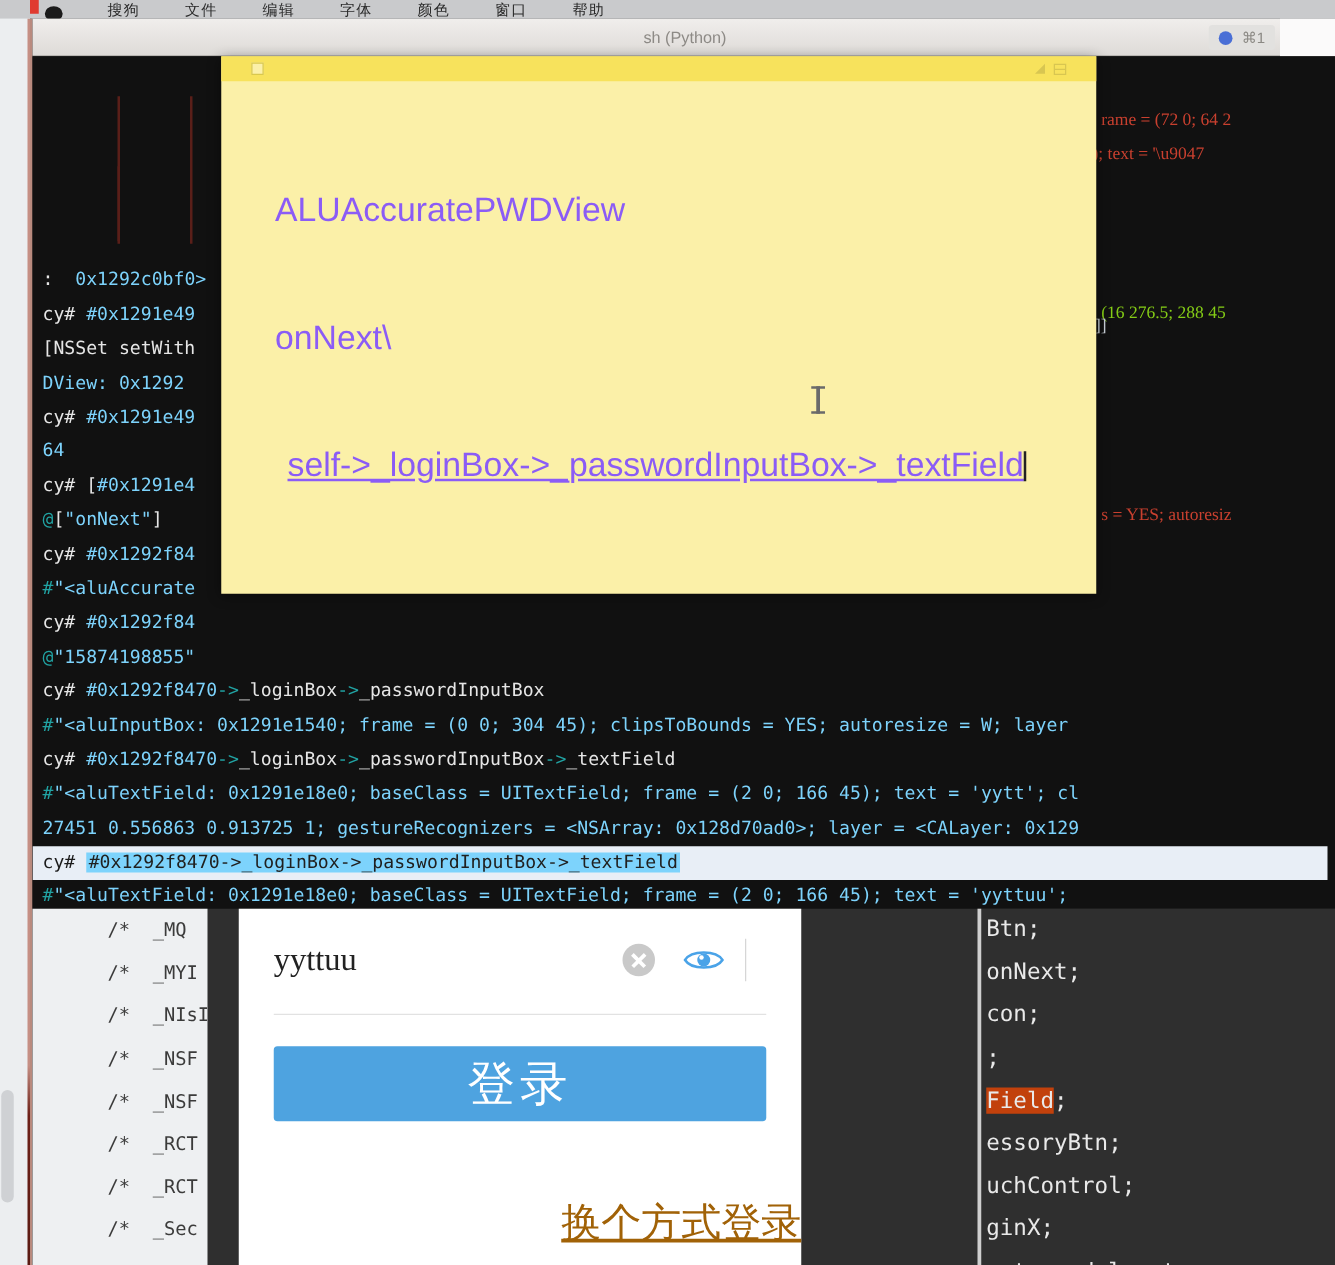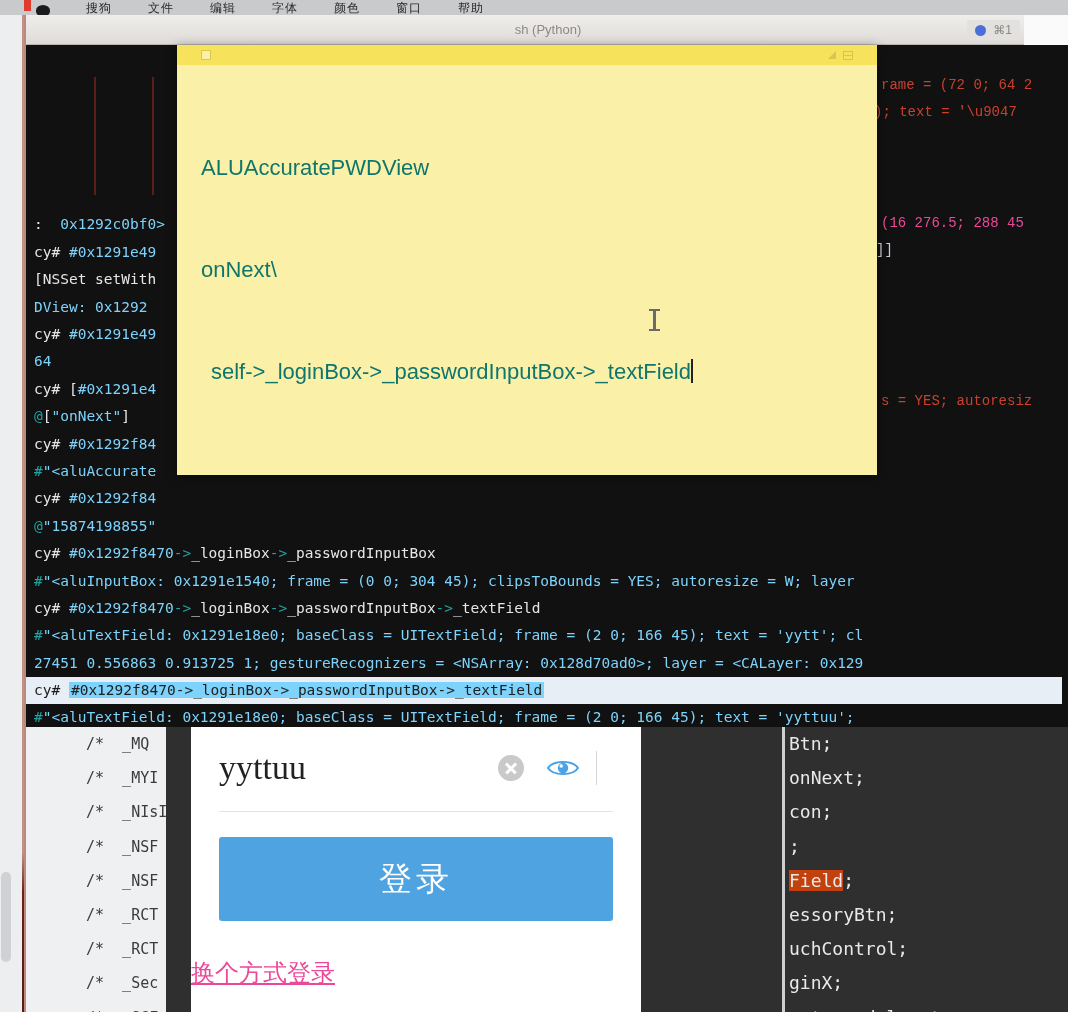--- a/index.html
+++ b/index.html
@@ -107,23 +107,24 @@
     margin-left: -8px;
     padding-left: 8px;
   }
   .ln.sel .c-white { color: #1b1b1b; }
   .ln.sel .c-red   { color: #20201f; }
   .ln.sel .inner { background: #7dd3fc; padding: 0 2px; }
 
   
   .ghostrow {
     position: absolute; color: #2b1b19;
-    font-family: Liberation Mono, monospace;
+    font-family: Liberation Serif, serif;
     font-size: 14px; white-space: pre;
     pointer-events: none;
+    margin-top: 12px;
   }
 
   
   .vbar {
     position: absolute; top: 32px; width: 2px; height: 118px;
     background: #5a1f19;
   }
 
   
   .note {
@@ -156,26 +157,27 @@
     border: 1.5px solid #d8c651;
     position: relative;
   }
   .note-sq2::after {
     content: ""; position: absolute; left: 0; top: 3px;
     width: 100%; height: 1.5px; background: #d8c651;
   }
   .note-body {
     padding: 18px 24px 0 24px;
     font-family: "Liberation Sans", sans-serif;
-    font-size: 22px;
+    font-size: 27px;
     line-height: 34px;
-    color: #0f766e;
+    color: #8b5cf6;
     white-space: pre;
-  }
-  .note-line.indent { padding-left: 10px; }
+    margin-left: 19px;
+  }
+  .note-line.indent { padding-left: 10px; text-decoration: underline; }
   .note-caret {
     display: inline-block; width: 2px; height: 24px;
     background: #222; vertical-align: -4px;
   }
   .note-ibeam {
     position: absolute; left: 476px; top: 264px;
     width: 3px; height: 22px; background: #6a6a6a;
   }
   .note-ibeam::before, .note-ibeam::after {
     content: ""; position: absolute; left: -4px;
@@ -223,21 +225,21 @@
     width: 450px; height: 285px;
     background: #ffffff;
   }
   .pwd-row {
     position: absolute; left: 28px; top: 14px;
     width: 394px; height: 54px;
     display: flex; align-items: center;
   }
   .pwd-text {
     font-family: "Liberation Serif", serif;
-    font-size: 34px; color: #222;
+    font-size: 26px; color: #222;
     flex: 1;
   }
   .icon-clear {
     width: 26px; height: 26px; border-radius: 50%;
     background: #c9c9c9;
     position: relative; flex: none; margin-right: 22px;
   }
   .icon-clear::before, .icon-clear::after {
     content: ""; position: absolute;
     left: 6px; top: 12px; width: 14px; height: 2.6px;
@@ -253,35 +255,35 @@
   .forgot {
     font-family: "Liberation Sans", sans-serif;
     font-size: 27px; color: #2f2f2f; white-space: nowrap;
   }
   .pwd-underline {
     position: absolute; left: 28px; top: 84px;
     width: 394px; height: 1px; background: #e2e2e2;
   }
   .login-btn {
     position: absolute; left: 28px; top: 110px;
-    width: 394px; height: 84px;
+    width: 394px; height: 60px;
     background: #4ea3e0;
     border: none; border-radius: 3px;
     color: #ffffff;
     font-family: "Liberation Sans", sans-serif;
-    font-size: 33px;
+    font-size: 38px;
     letter-spacing: 4px;
     cursor: pointer;
   }
   .alt-login {
     position: absolute; left: 0; top: 230px;
-    width: 450px; text-align: left;
-    font-family: "Liberation Sans", sans-serif;
-    font-size: 24px;
-    color: #ec4899;
+    width: 450px; text-align: right;
+    font-family: "Liberation Sans", sans-serif;
+    font-size: 32px;
+    color: #a16207;
     text-decoration: underline;
     cursor: pointer;
   }
   .phone-strip {
     position: absolute; left: 165px; top: 0;
     width: 450px; height: 10px; background: #2b2b2b;
   }
 
   
   .left-scrollbar {
@@ -341,21 +343,21 @@
 
     <div class="term-body" id="term-body">
       
       <div class="vbar" style="left:68px"></div>
       <div class="vbar" style="left:126px"></div>
       <div class="vbar" style="left:68px; top:88px; height:60px"></div>
     <div class="ln"><span class="c-white">:  </span><span class="c-red">0x1292c0bf0&gt;</span></div><div class="ln"><span class="c-white">cy# </span><span class="c-red">#0x1291e49</span></div><div class="ln"><span class="c-white">[NSSet setWith</span></div><div class="ln"><span class="c-red">DView: 0x1292</span></div><div class="ln"><span class="c-white">cy# </span><span class="c-red">#0x1291e49</span></div><div class="ln"><span class="c-red">64</span></div><div class="ln"><span class="c-white">cy# [</span><span class="c-red">#0x1291e4</span></div><div class="ln"><span class="c-cyan">@</span><span class="c-white">[</span><span class="c-red">"onNext"</span><span class="c-white">]</span></div><div class="ln"><span class="c-white">cy# </span><span class="c-red">#0x1292f84</span></div><div class="ln"><span class="c-cyan">#</span><span class="c-red">"&lt;aluAccurate</span></div><div class="ln"><span class="c-white">cy# </span><span class="c-red">#0x1292f84</span></div><div class="ln"><span class="c-cyan">@</span><span class="c-red">"15874198855"</span></div><div class="ln"><span class="c-white">cy# </span><span class="c-red">#0x1292f8470</span><span class="c-cyan">-&gt;</span><span class="c-white">_loginBox</span><span class="c-cyan">-&gt;</span><span class="c-white">_passwordInputBox</span></div><div class="ln"><span class="c-cyan">#</span><span class="c-red">"&lt;aluInputBox: 0x1291e1540; frame = (0 0; 304 45); clipsToBounds = YES; autoresize = W; layer</span></div><div class="ln"><span class="c-white">cy# </span><span class="c-red">#0x1292f8470</span><span class="c-cyan">-&gt;</span><span class="c-white">_loginBox</span><span class="c-cyan">-&gt;</span><span class="c-white">_passwordInputBox</span><span class="c-cyan">-&gt;</span><span class="c-white">_textField</span></div><div class="ln"><span class="c-cyan">#</span><span class="c-red">"&lt;aluTextField: 0x1291e18e0; baseClass = UITextField; frame = (2 0; 166 45); text = 'yytt'; cl</span></div><div class="ln"><span class="c-red">27451 0.556863 0.913725 1; gestureRecognizers = &lt;NSArray: 0x128d70ad0&gt;; layer = &lt;CALayer: 0x129</span></div><div class="ln sel"><span class="c-white">cy# </span><span class="c-red inner">#0x1292f8470-&gt;_loginBox-&gt;_passwordInputBox-&gt;_textField</span></div><div class="ln"><span class="c-cyan">#</span><span class="c-red">"&lt;aluTextField: 0x1291e18e0; baseClass = UITextField; frame = (2 0; 166 45); text = 'yyttuu';</span></div></div>
 
     <div class="ghostrow" style="left:855px; top:62px;  color:#c9402f;">rame = (72 0; 64 2</div>
     <div class="ghostrow" style="left:848px; top:89px;  color:#c9402f;">); text = '\u9047</div>
-    <div class="ghostrow" style="left:855px; top:200px; color:#ec4899;">(16 276.5; 288 45</div>
+    <div class="ghostrow" style="left:855px; top:216px; color:#84cc16;">(16 276.5; 288 45</div>
     <div class="ghostrow" style="left:850px; top:227px; color:#c9d0d8;">]]</div>
     <div class="ghostrow" style="left:855px; top:378px; color:#c9402f;">s = YES; autoresiz</div>
 
     <div class="bottom">
 
       <div class="code-left" id="code-left"><div>/*  _MQ</div><div>/*  _MYI</div><div>/*  _NIsI</div><div>/*  _NSF</div><div>/*  _NSF</div><div>/*  _RCT</div><div>/*  _RCT</div><div>/*  _Sec</div><div>/*  _SGF</div></div>
       <div class="code-right" id="code-right"><div><span>Btn;</span></div><div><span>onNext;</span></div><div><span>con;</span></div><div><span>;</span></div><div><span class="hl">Field</span><span>;</span></div><div><span>essoryBtn;</span></div><div><span>uchControl;</span></div><div><span>ginX;</span></div><div><span>gate&gt; _delegate;</span></div></div>
 
       <div class="phone-strip"></div>
       <div class="phone">

